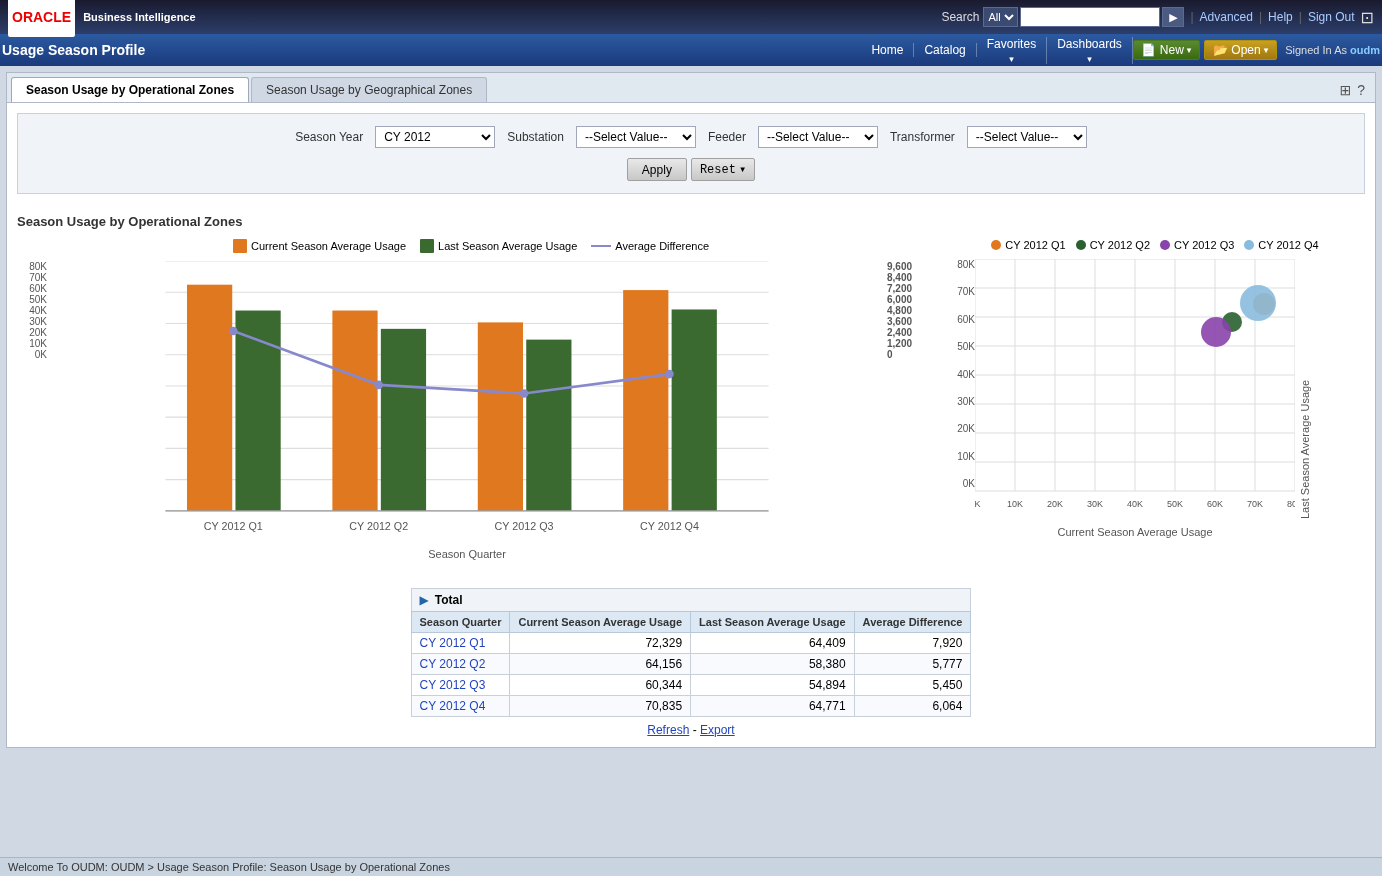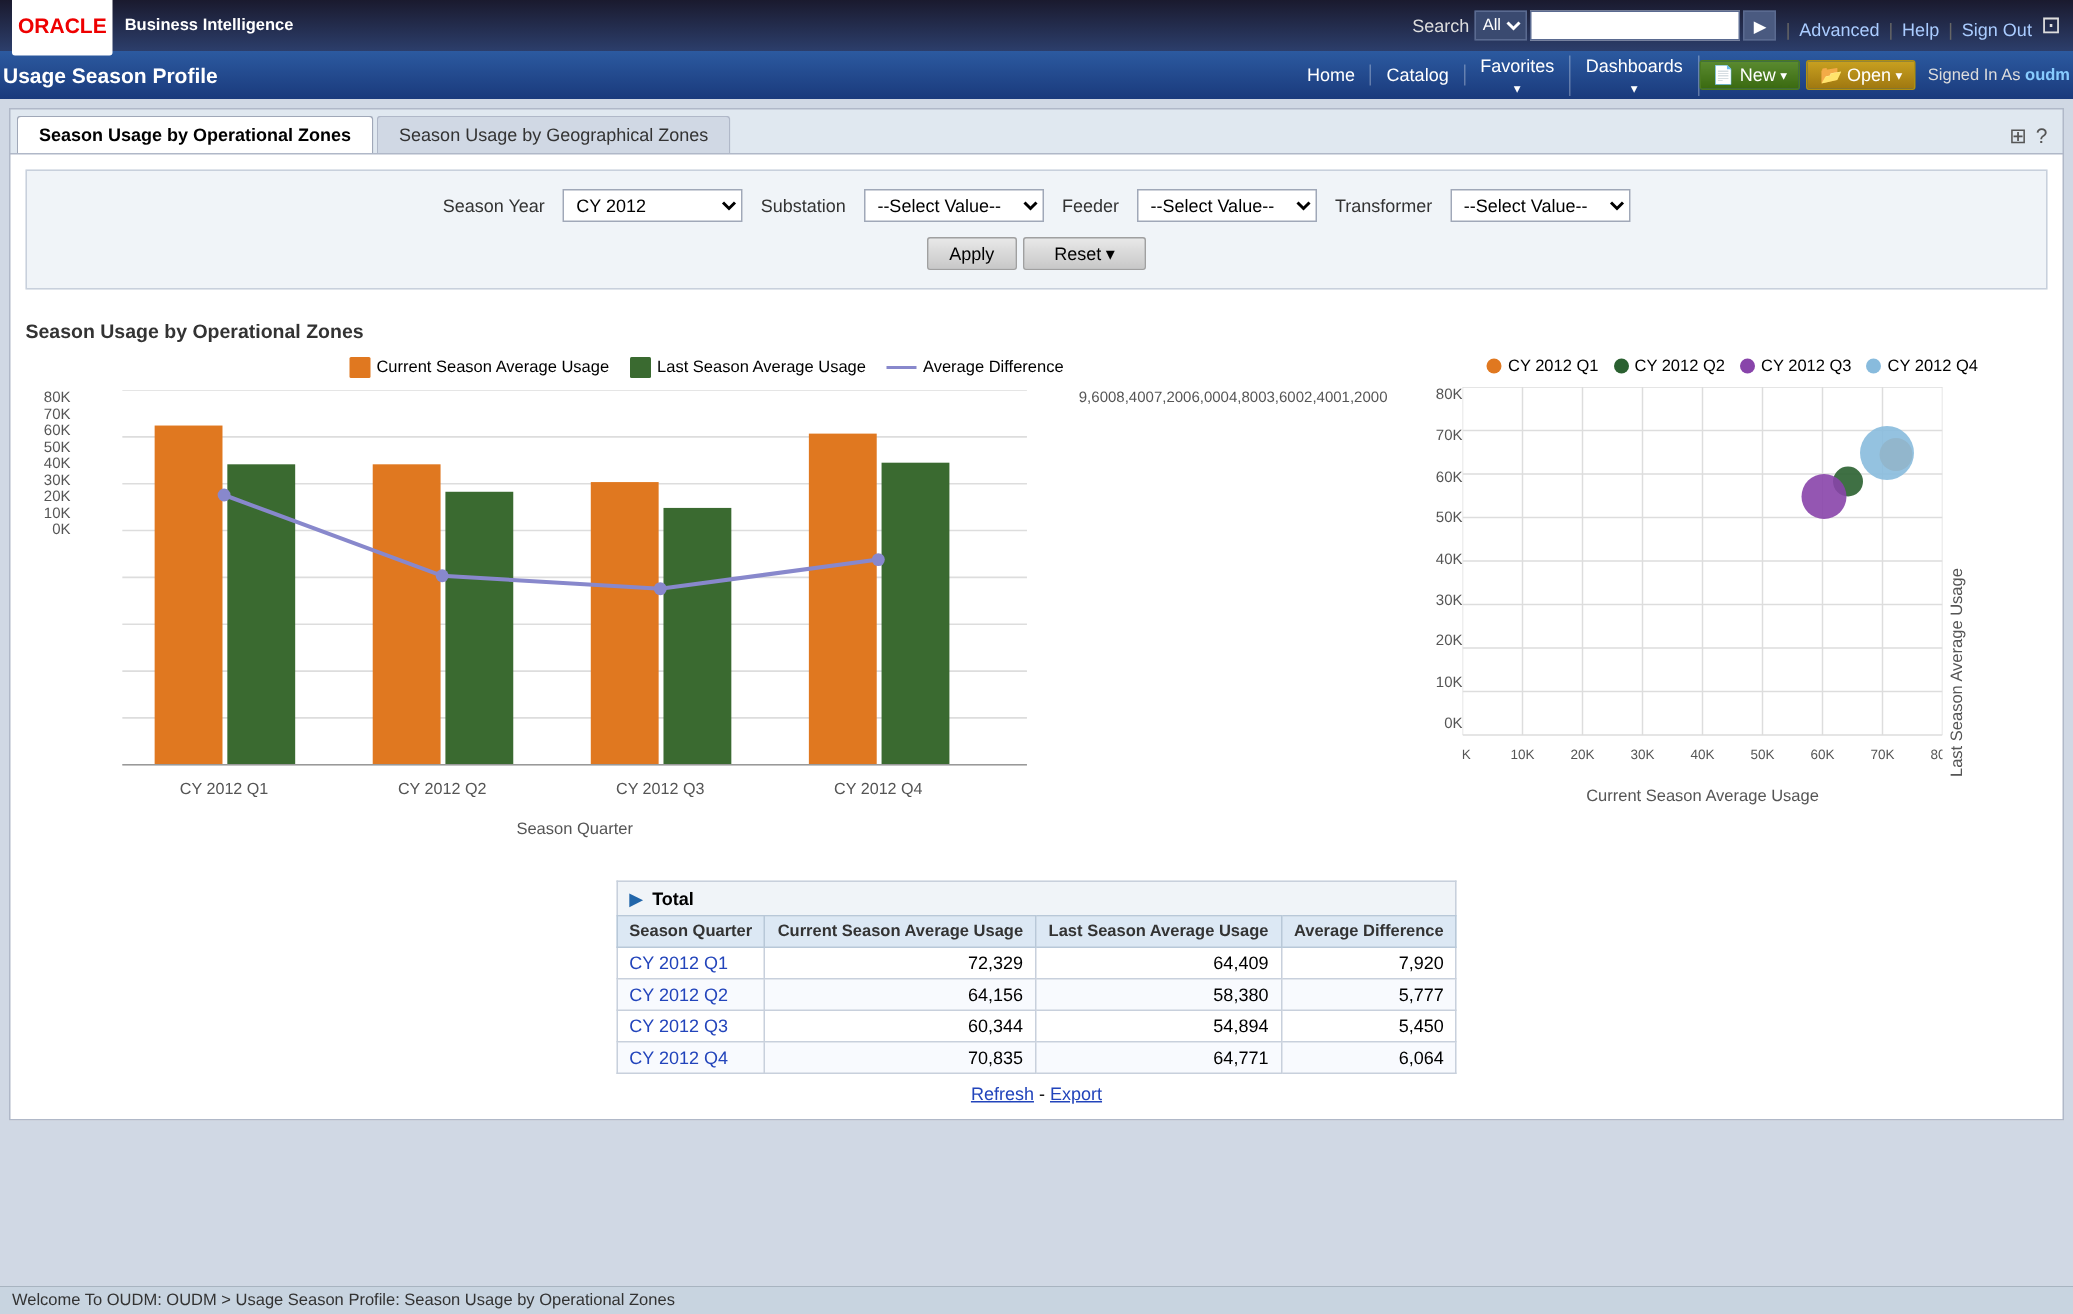--- a/index.html
+++ b/index.html
@@ -24,21 +24,21 @@
       border-radius: 2px;
     }
     #app-title-top {
       color: white;
       font-size: 11px;
       font-weight: bold;
       margin-right: auto;
     }
     .top-bar-right {
       display: flex;
-      align-items: flex-end;
+      align-items: center;
       gap: 6px;
       font-size: 12px;
       color: #ddd;
       margin-left: 37px;
     }
     .top-bar-right span { cursor: default; }
     .top-bar-search {
       display: flex;
       align-items: center;
       gap: 4px;
@@ -237,27 +237,28 @@
       background: linear-gradient(to bottom, #e8e8e8, #c8c8c8);
       border: 1px solid #a0a0a0;
       padding: 3px 14px;
       cursor: pointer;
       font-size: 12px;
       border-radius: 2px;
     }
     .reset-btn {
       background: linear-gradient(to bottom, #e8e8e8, #c8c8c8);
       border: 1px solid #a0a0a0;
-      padding: 3px 20px;
+      padding: 3px 8px;
       cursor: pointer;
       font-size: 12px;
       border-radius: 2px;
       display: flex;
       align-items: center;
       gap: 3px;
+      font-family: Liberation Mono, monospace;
     }
 
     
     #charts-section {
       padding: 8px 0;
     }
     .section-title {
       font-size: 13px;
       font-weight: bold;
       color: #333;
@@ -302,27 +303,28 @@
       flex-direction: column;
       justify-content: space-between;
       align-items: flex-end;
       padding-bottom: 20px;
       font-size: 10px;
       color: #555;
       min-width: 30px;
     }
     .y-axis-right {
       display: flex;
-      flex-direction: row;
+      flex-direction: column;
       justify-content: space-between;
       align-items: flex-start;
       padding-bottom: 20px;
       font-size: 10px;
       color: #555;
       min-width: 38px;
+      font-weight: bold;
     }
     .chart-x-label {
       text-align: center;
       font-size: 11px;
       color: #555;
       margin-top: 4px;
     }
 
     
     .scatter-chart-container {

